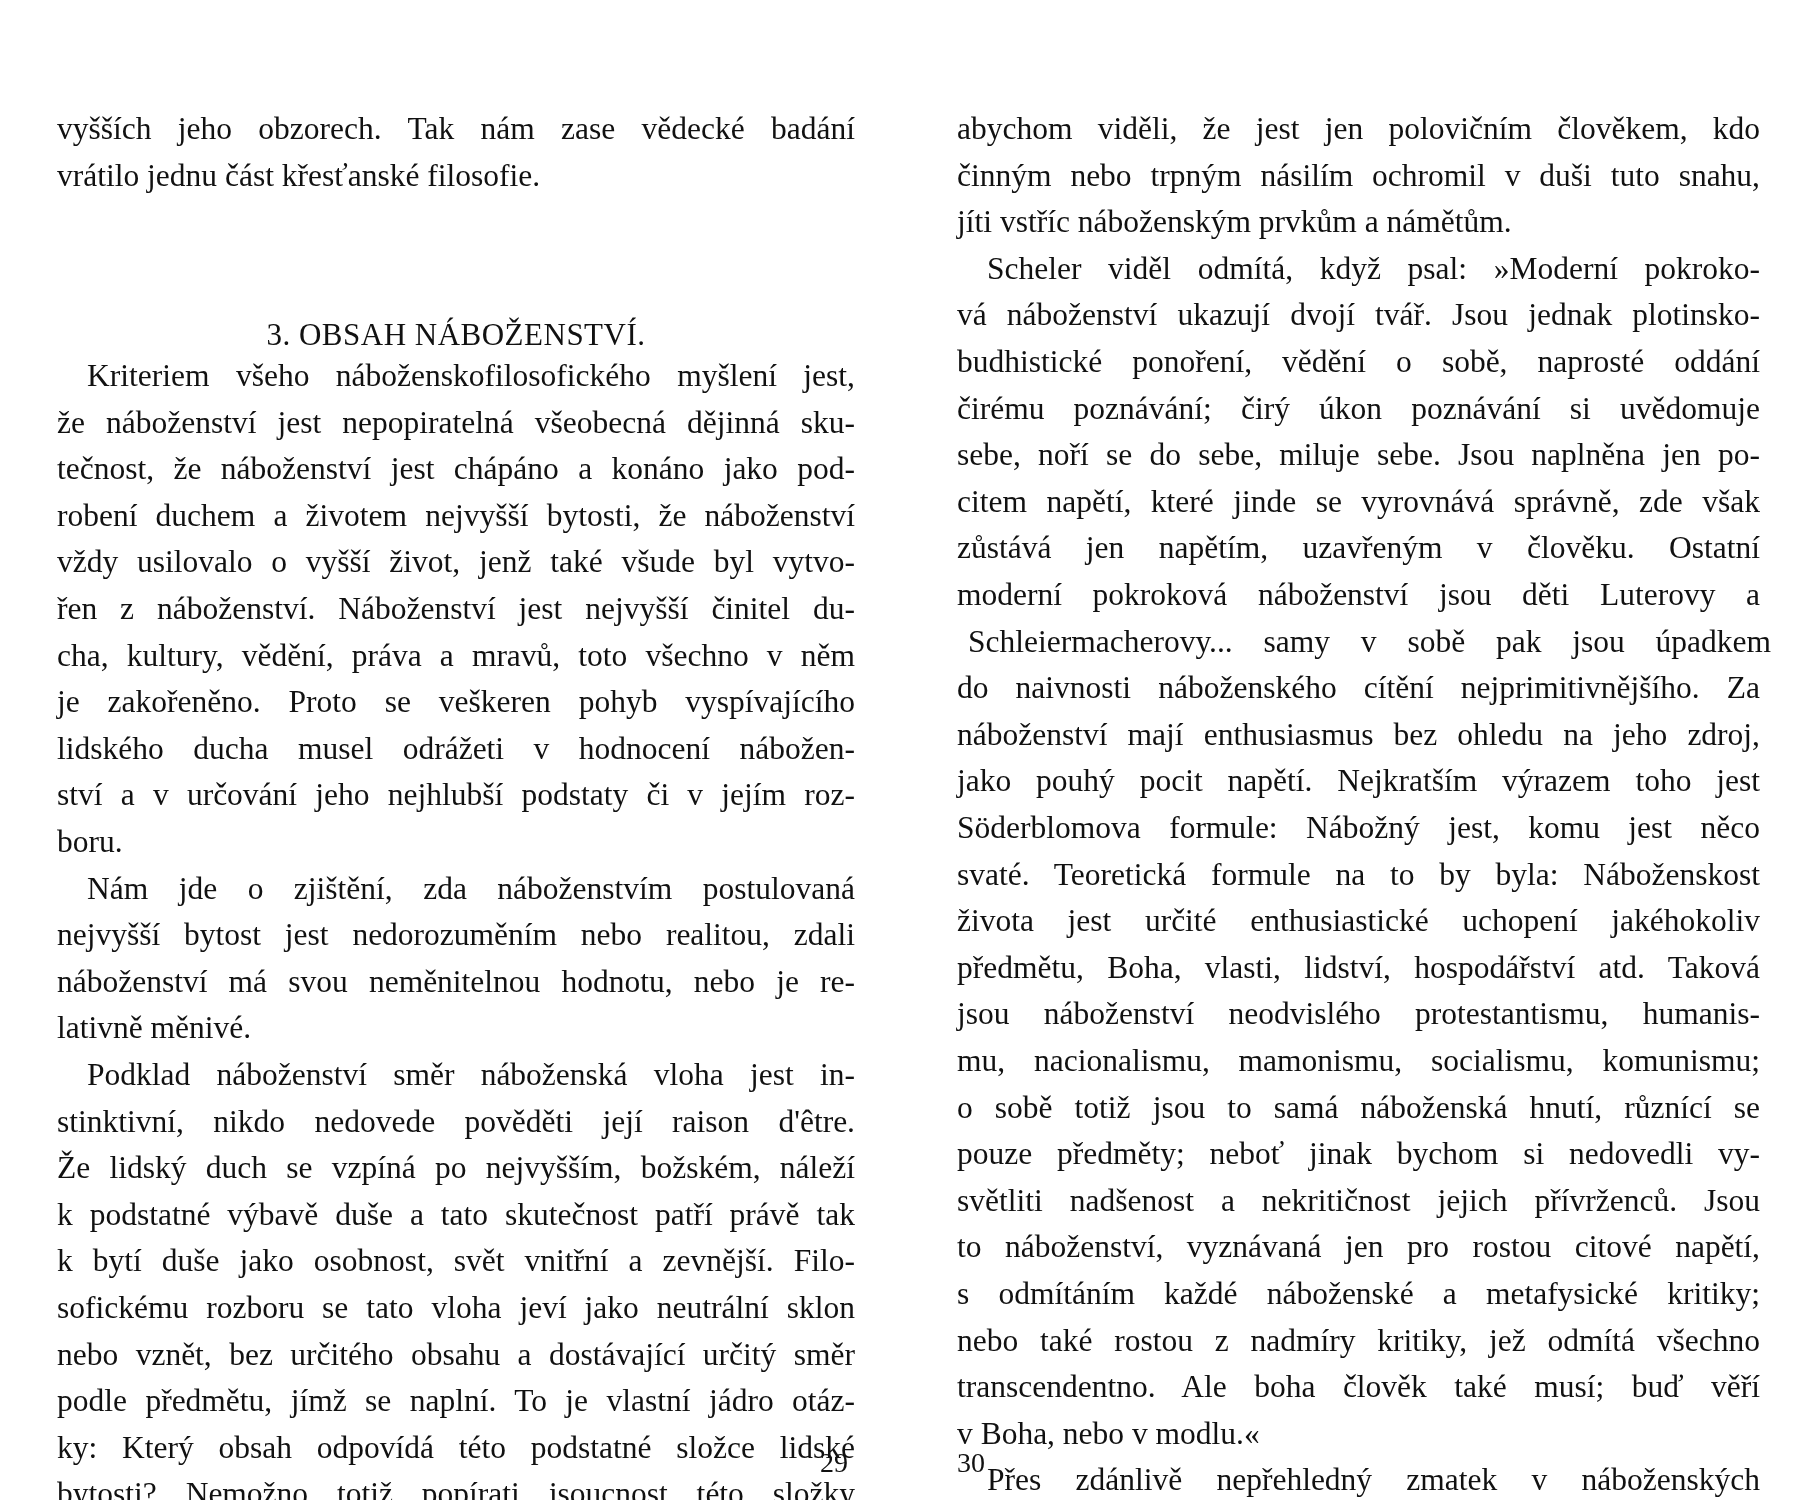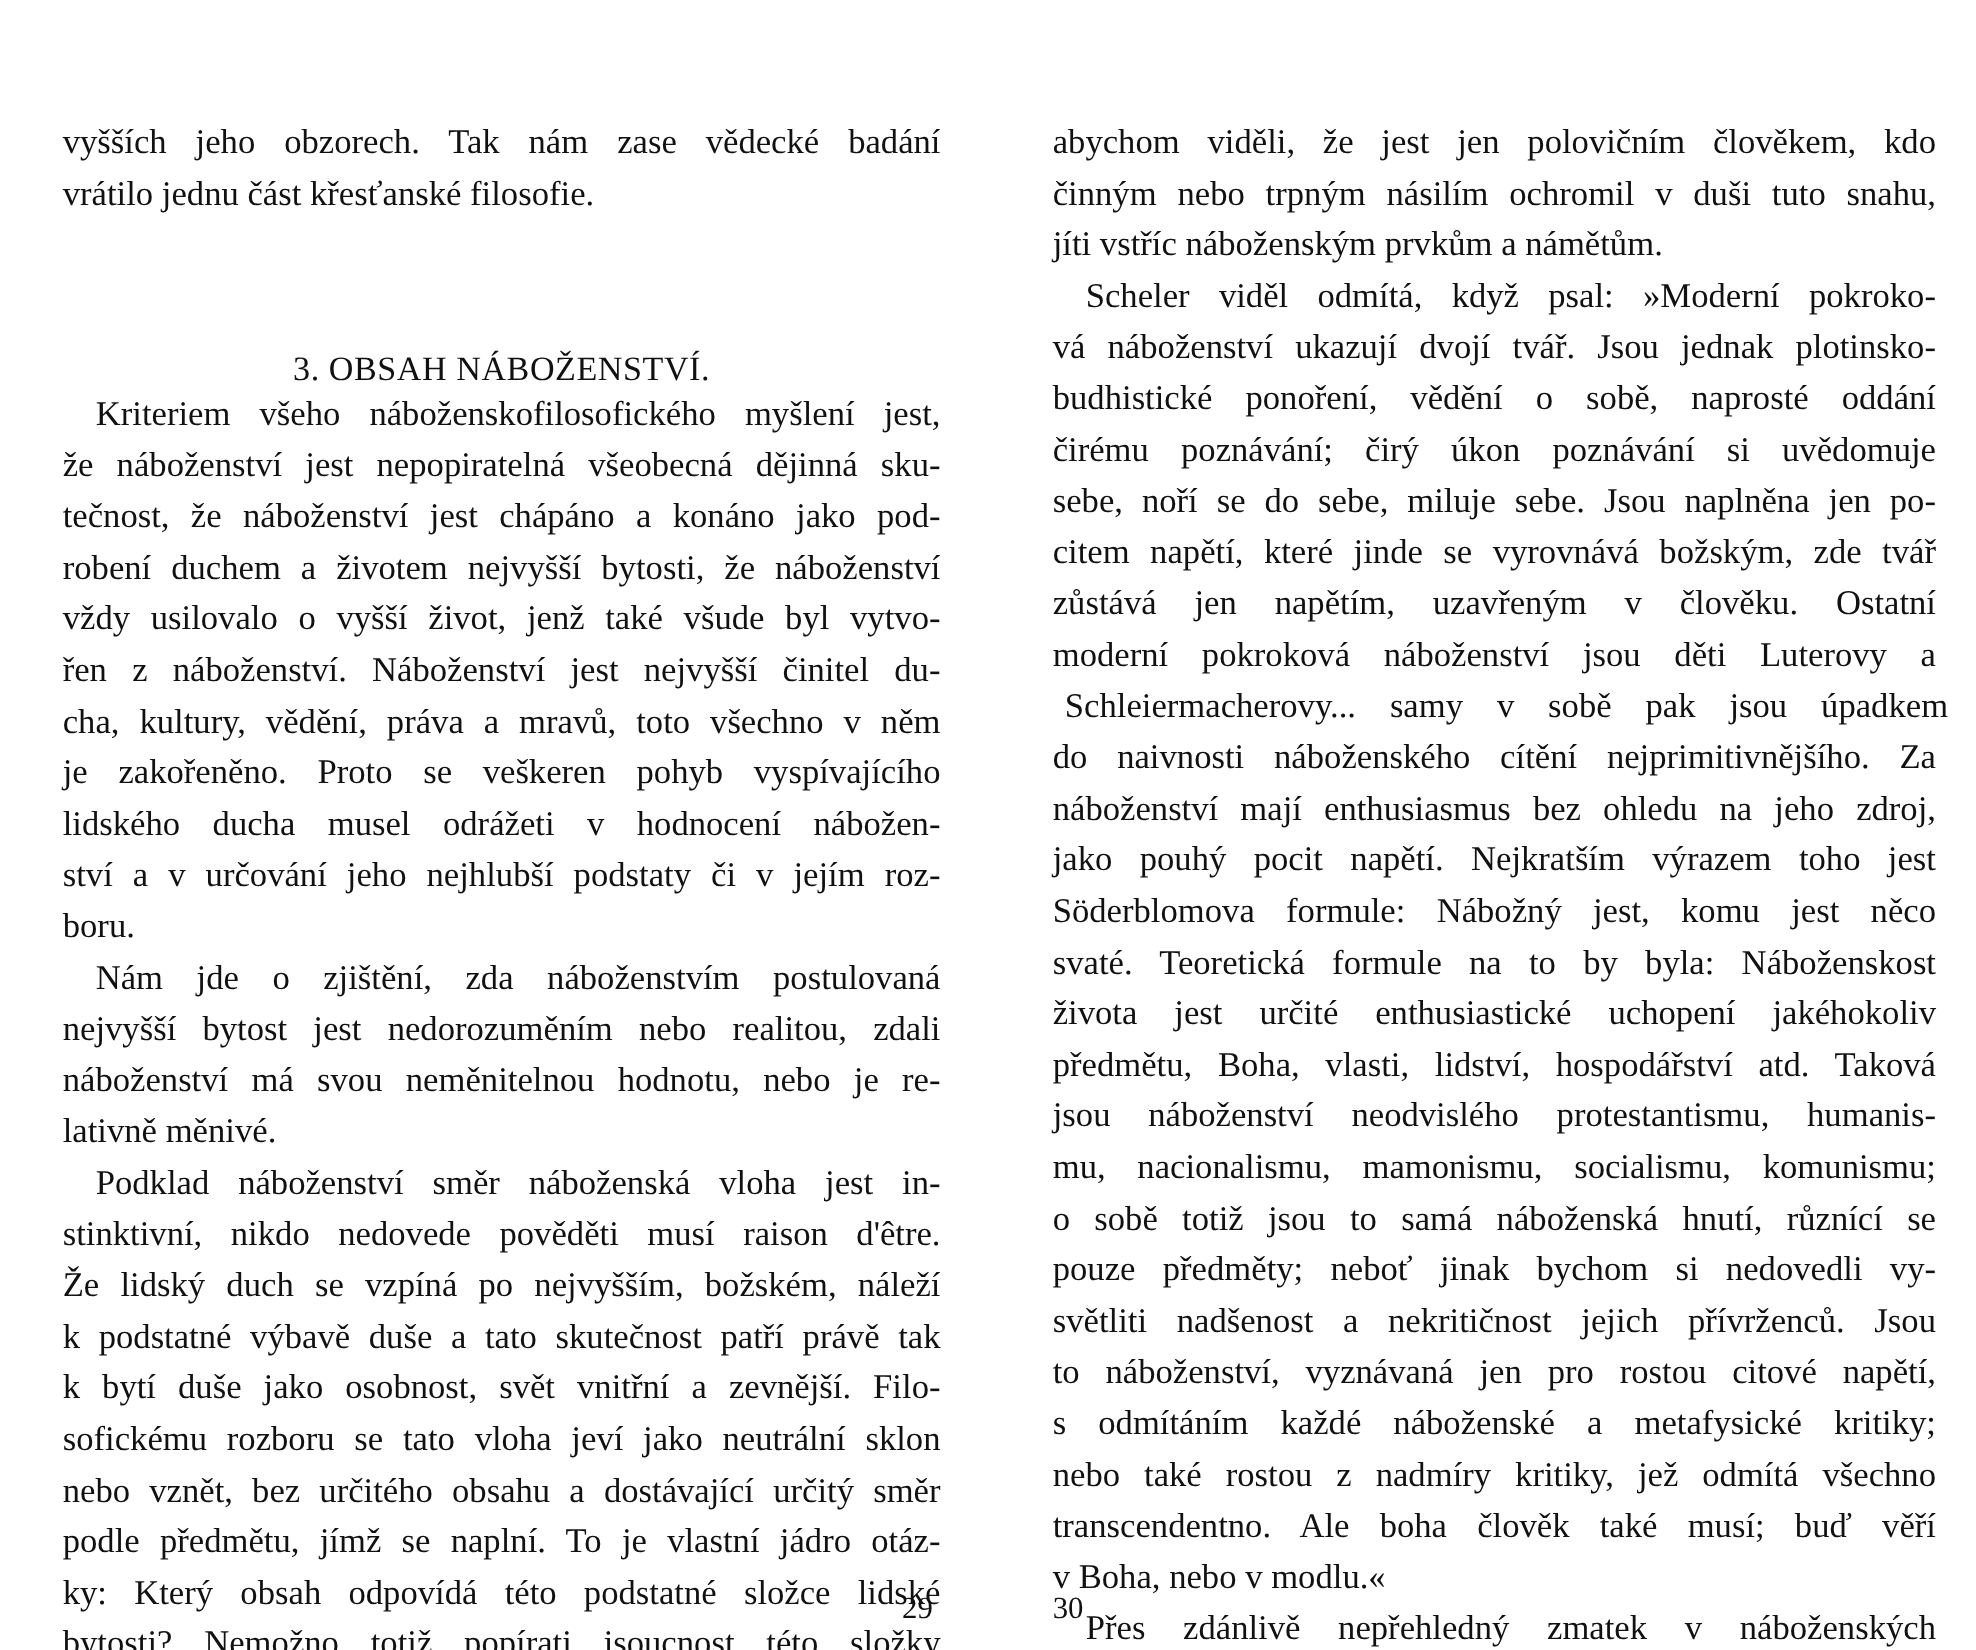--- a/index.html
+++ b/index.html
@@ -37,21 +37,21 @@
       <div class="line" style="top: 632.6px;">cha, kultury, vědění, práva a mravů, toto všechno v něm</div>
       <div class="line" style="top: 679.2px;">je zakořeněno. Proto se veškeren pohyb vyspívajícího</div>
       <div class="line" style="top: 725.8px;">lidského ducha musel odrážeti v hodnocení nábožen-</div>
       <div class="line" style="top: 772.4px;">ství a v určování jeho nejhlubší podstaty či v jejím roz-</div>
       <div class="line last" style="top: 819px;">boru.</div>
       <div class="line indent" style="top: 865.6px;">Nám jde o zjištění, zda náboženstvím postulovaná</div>
       <div class="line" style="top: 912.2px;">nejvyšší bytost jest nedorozuměním nebo realitou, zdali</div>
       <div class="line" style="top: 958.8px;">náboženství má svou neměnitelnou hodnotu, nebo je re-</div>
       <div class="line last" style="top: 1005.4px;">lativně měnivé.</div>
       <div class="line indent" style="top: 1052px;">Podklad náboženství směr náboženská vloha jest in-</div>
-      <div class="line" style="top: 1098.6px;">stinktivní, nikdo nedovede pověděti musí raison d'être.</div>
+      <div class="line" style="top: 1098.6px;">stinktivní, nikdo nedovede pověděti její raison d'être.</div>
       <div class="line" style="top: 1145.2px;">Že lidský duch se vzpíná po nejvyšším, božském, náleží</div>
       <div class="line" style="top: 1191.8px;">k podstatné výbavě duše a tato skutečnost patří právě tak</div>
       <div class="line" style="top: 1238.4px;">k bytí duše jako osobnost, svět vnitřní a zevnější. Filo-</div>
       <div class="line" style="top: 1285px;">sofickému rozboru se tato vloha jeví jako neutrální sklon</div>
       <div class="line" style="top: 1331.6px;">nebo vznět, bez určitého obsahu a dostávající určitý směr</div>
       <div class="line" style="top: 1378.2px;">podle předmětu, jímž se naplní. To je vlastní jádro otáz-</div>
       <div class="line" style="top: 1424.8px;">ky: Který obsah odpovídá této podstatné složce lidské</div>
       <div class="line" style="top: 1471.4px;">bytosti? Nemožno totiž popírati jsoucnost této složky</div>
     </div>
 </div>
@@ -60,21 +60,21 @@
 <div class="page" id="page-right">
   <div id="right-body">
       <div class="line" style="top: 106px;">abychom viděli, že jest jen polovičním člověkem, kdo</div>
       <div class="line" style="top: 152.6px;">činným nebo trpným násilím ochromil v duši tuto snahu,</div>
       <div class="line last" style="top: 199.2px;">jíti vstříc náboženským prvkům a námětům.</div>
       <div class="line indent" style="top: 245.8px;">Scheler viděl odmítá, když psal: »Moderní pokroko-</div>
       <div class="line" style="top: 292.4px;">vá náboženství ukazují dvojí tvář. Jsou jednak plotinsko-</div>
       <div class="line" style="top: 339px;">budhistické ponoření, vědění o sobě, naprosté oddání</div>
       <div class="line" style="top: 385.6px;">čirému poznávání; čirý úkon poznávání si uvědomuje</div>
       <div class="line" style="top: 432.2px;">sebe, noří se do sebe, miluje sebe. Jsou naplněna jen po-</div>
-      <div class="line" style="top: 478.8px;">citem napětí, které jinde se vyrovnává božským, zde tvář</div>
+      <div class="line" style="top: 478.8px;">citem napětí, které jinde se vyrovnává správně, zde však</div>
       <div class="line" style="top: 525.4px;">zůstává jen napětím, uzavřeným v člověku. Ostatní</div>
       <div class="line" style="top: 572px;">moderní pokroková náboženství jsou děti Luterovy a</div>
       <div class="line" style="top: 618.6px; margin-left: 11px;">Schleiermacherovy... samy v sobě pak jsou úpadkem</div>
       <div class="line" style="top: 665.2px;">do naivnosti náboženského cítění nejprimitivnějšího. Za</div>
       <div class="line" style="top: 711.8px;">náboženství mají enthusiasmus bez ohledu na jeho zdroj,</div>
       <div class="line" style="top: 758.4px;">jako pouhý pocit napětí. Nejkratším výrazem toho jest</div>
       <div class="line" style="top: 805px;">Söderblomova formule: Nábožný jest, komu jest něco</div>
       <div class="line" style="top: 851.6px;">svaté. Teoretická formule na to by byla: Náboženskost</div>
       <div class="line" style="top: 898.2px;">života jest určité enthusiastické uchopení jakéhokoliv</div>
       <div class="line" style="top: 944.8px;">předmětu, Boha, vlasti, lidství, hospodářství atd. Taková</div>

